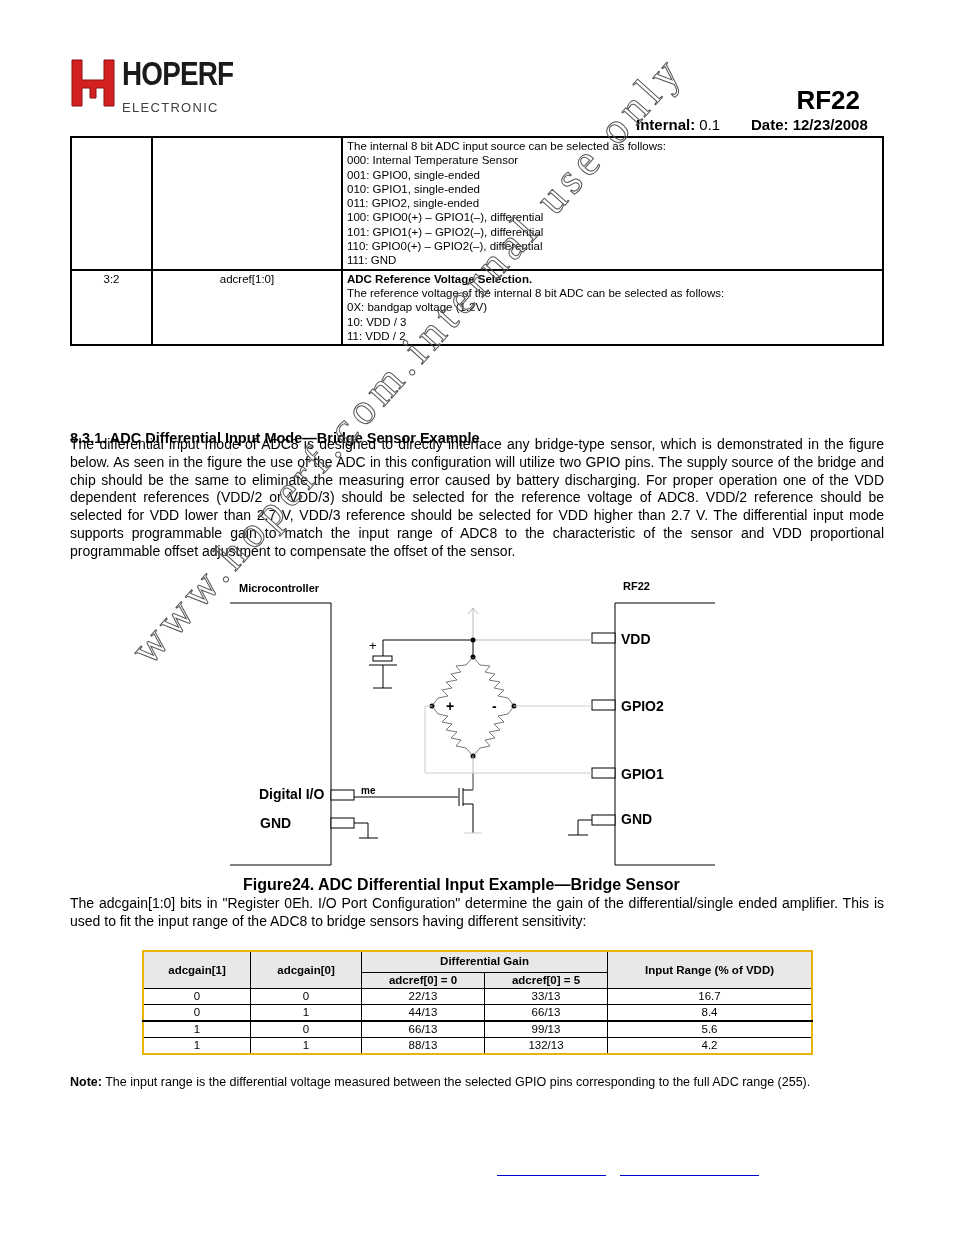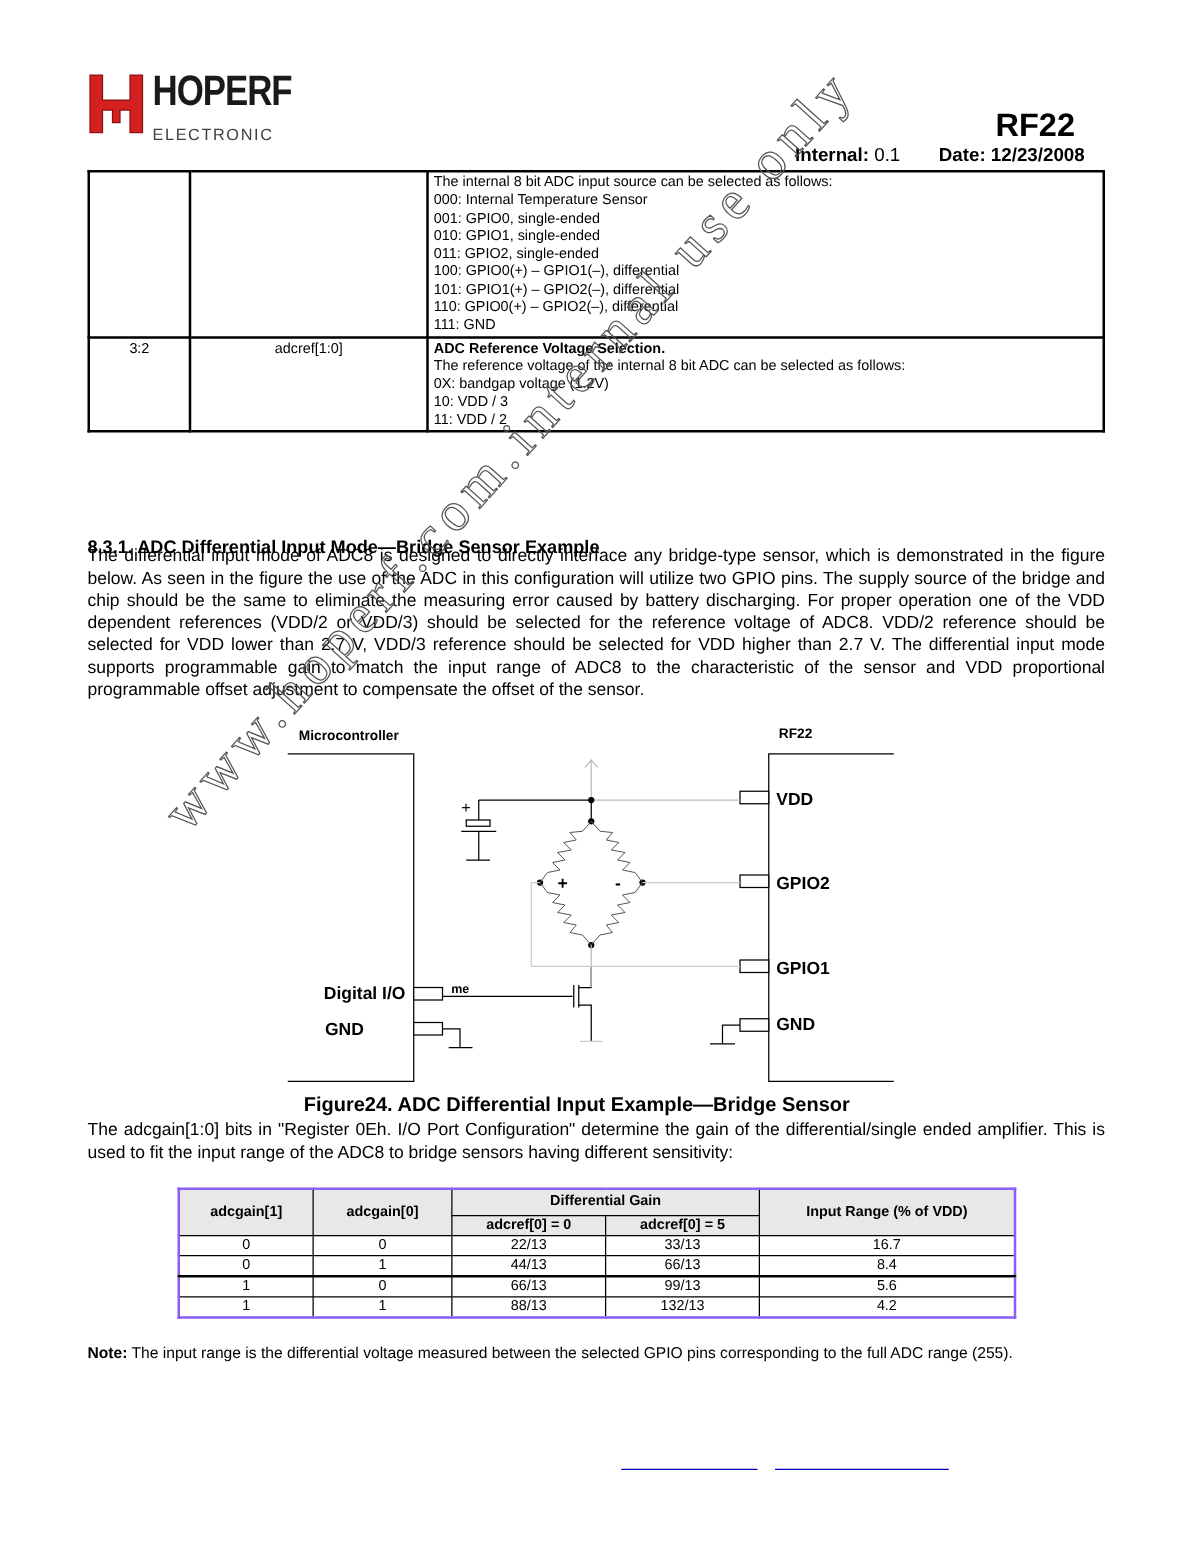--- a/index.html
+++ b/index.html
@@ -40,21 +40,21 @@
   
   .diagram { left:230px; top:578px; width:500px; height:300px; }
   .diagram svg text { font-family:"Liberation Sans", sans-serif; }
 
   
   table.gain { position:absolute; left:142px; top:950px; width:671px; border-collapse:collapse;
                font-size:11.5px; text-align:center; }
   table.gain td, table.gain th { border:1px solid #000; padding:0; height:15px; line-height:15px; }
   table.gain th { font-weight:bold; background:#e8e8e8; }
   table.gain th.tall { height:36px; }
-  table.gain { border:2px solid #8b5cf6;padding-left:46px; }
+  table.gain { border:2px solid #eab308;padding-left:46px; }
 
   .note { left:70px; top:1074px; width:814px; font-size:12.5px; line-height:17px; }
   .note b { font-weight:bold; }
 
   .footer-link1 { left:497px; top:1175px; width:109px; height:1px; background:#0000cc; }
   .footer-link2 { left:620px; top:1175px; width:139px; height:1px; background:#0000cc; }
 
   
   .watermark { left:120px; top:640px; font-family:"Liberation Serif", serif; font-size:44px;
                color:transparent; -webkit-text-stroke:1px #555; letter-spacing:6px;

